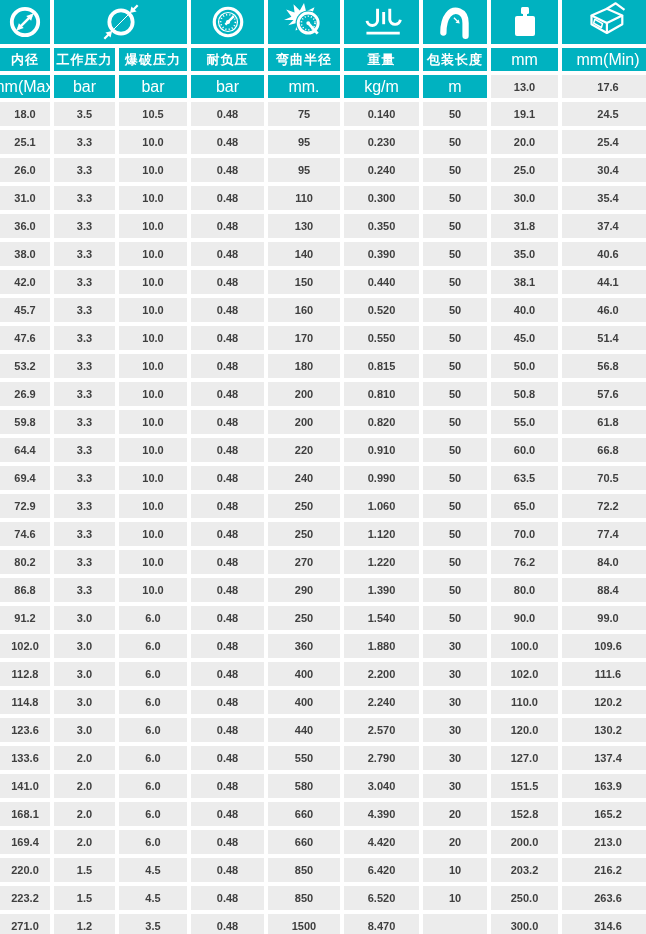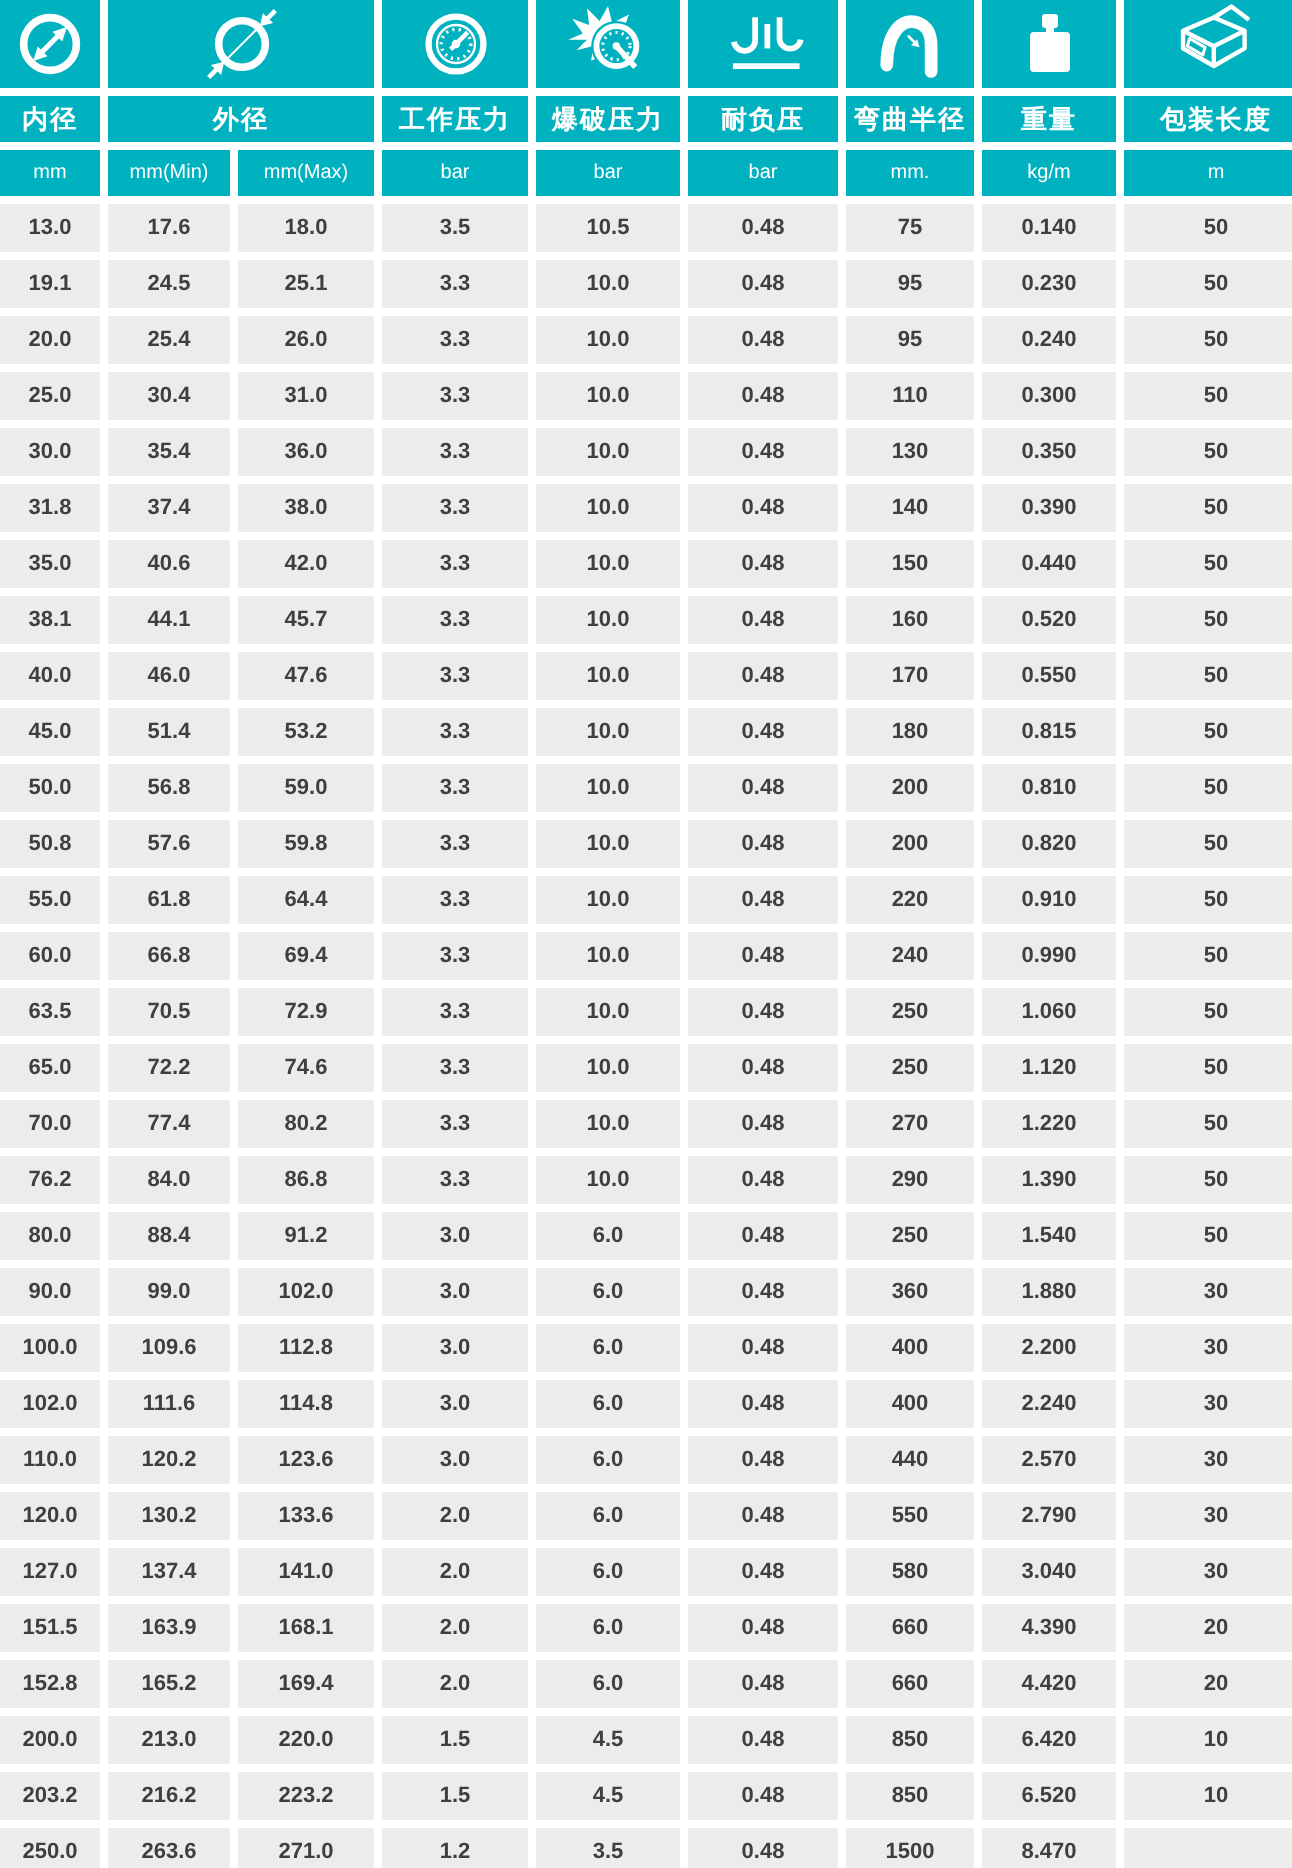--- a/index.html
+++ b/index.html
@@ -29,21 +29,21 @@
   .icon-cell{background:var(--teal);}
   .icon-cell svg{display:block;}
   .span2{grid-column:span 2;}
   .head-cell{
     background:var(--teal);color:#fff;
     font-size:13px;font-weight:bold;
     letter-spacing:1px;
   }
   .unit-cell{
     background:var(--teal);color:#fff;
-    font-size:10px;font-weight:normal;
+    font-size:16px;font-weight:normal;
   }
   .data-cell{
     background:var(--row);
     color:var(--txt);
     font-size:11px;font-weight:bold;
   }
   svg .st{stroke:#fff;fill:none;}
   svg .sf{fill:#fff;stroke:none;}
   svg .tf{fill:var(--teal);}
 </style>
@@ -115,21 +115,20 @@
     <svg width="44" height="40" viewBox="0 0 40 36">
       <polygon class="st" points="19,6 33,12 19,19 5,12" stroke-width="2" stroke-linejoin="round"></polygon>
       <polyline class="st" points="5,12 5,20 19,28 33,20 33,12" stroke-width="2" stroke-linejoin="round"></polyline>
       <line class="st" x1="19" y1="19" x2="19" y2="28" stroke-width="2"></line>
       <polyline class="st" points="19,6 27,1 35,7" stroke-width="2" stroke-linejoin="round"></polyline>
       <polygon class="st" points="8,15.5 15,19.5 14,23 7,19" stroke-width="1.4" stroke-linejoin="round"></polygon>
     </svg>
   </div>
 
   <div class="cell head-cell">内径</div>
-  <div class="cell head-cell span2">外径</div>
   <div class="cell head-cell">工作压力</div>
   <div class="cell head-cell">爆破压力</div>
   <div class="cell head-cell">耐负压</div>
   <div class="cell head-cell">弯曲半径</div>
   <div class="cell head-cell">重量</div>
   <div class="cell head-cell">包装长度</div>
 
   <div class="cell unit-cell">mm</div>
   <div class="cell unit-cell">mm(Min)</div>
   <div class="cell unit-cell">mm(Max)</div>
@@ -225,21 +224,21 @@
     <div class="cell data-cell">51.4</div>
     <div class="cell data-cell">53.2</div>
     <div class="cell data-cell">3.3</div>
     <div class="cell data-cell">10.0</div>
     <div class="cell data-cell">0.48</div>
     <div class="cell data-cell">180</div>
     <div class="cell data-cell">0.815</div>
     <div class="cell data-cell">50</div>
     <div class="cell data-cell">50.0</div>
     <div class="cell data-cell">56.8</div>
-    <div class="cell data-cell">59.0</div>
+    <div class="cell data-cell">26.9</div>
     <div class="cell data-cell">3.3</div>
     <div class="cell data-cell">10.0</div>
     <div class="cell data-cell">0.48</div>
     <div class="cell data-cell">200</div>
     <div class="cell data-cell">0.810</div>
     <div class="cell data-cell">50</div>
     <div class="cell data-cell">50.8</div>
     <div class="cell data-cell">57.6</div>
     <div class="cell data-cell">59.8</div>
     <div class="cell data-cell">3.3</div>

